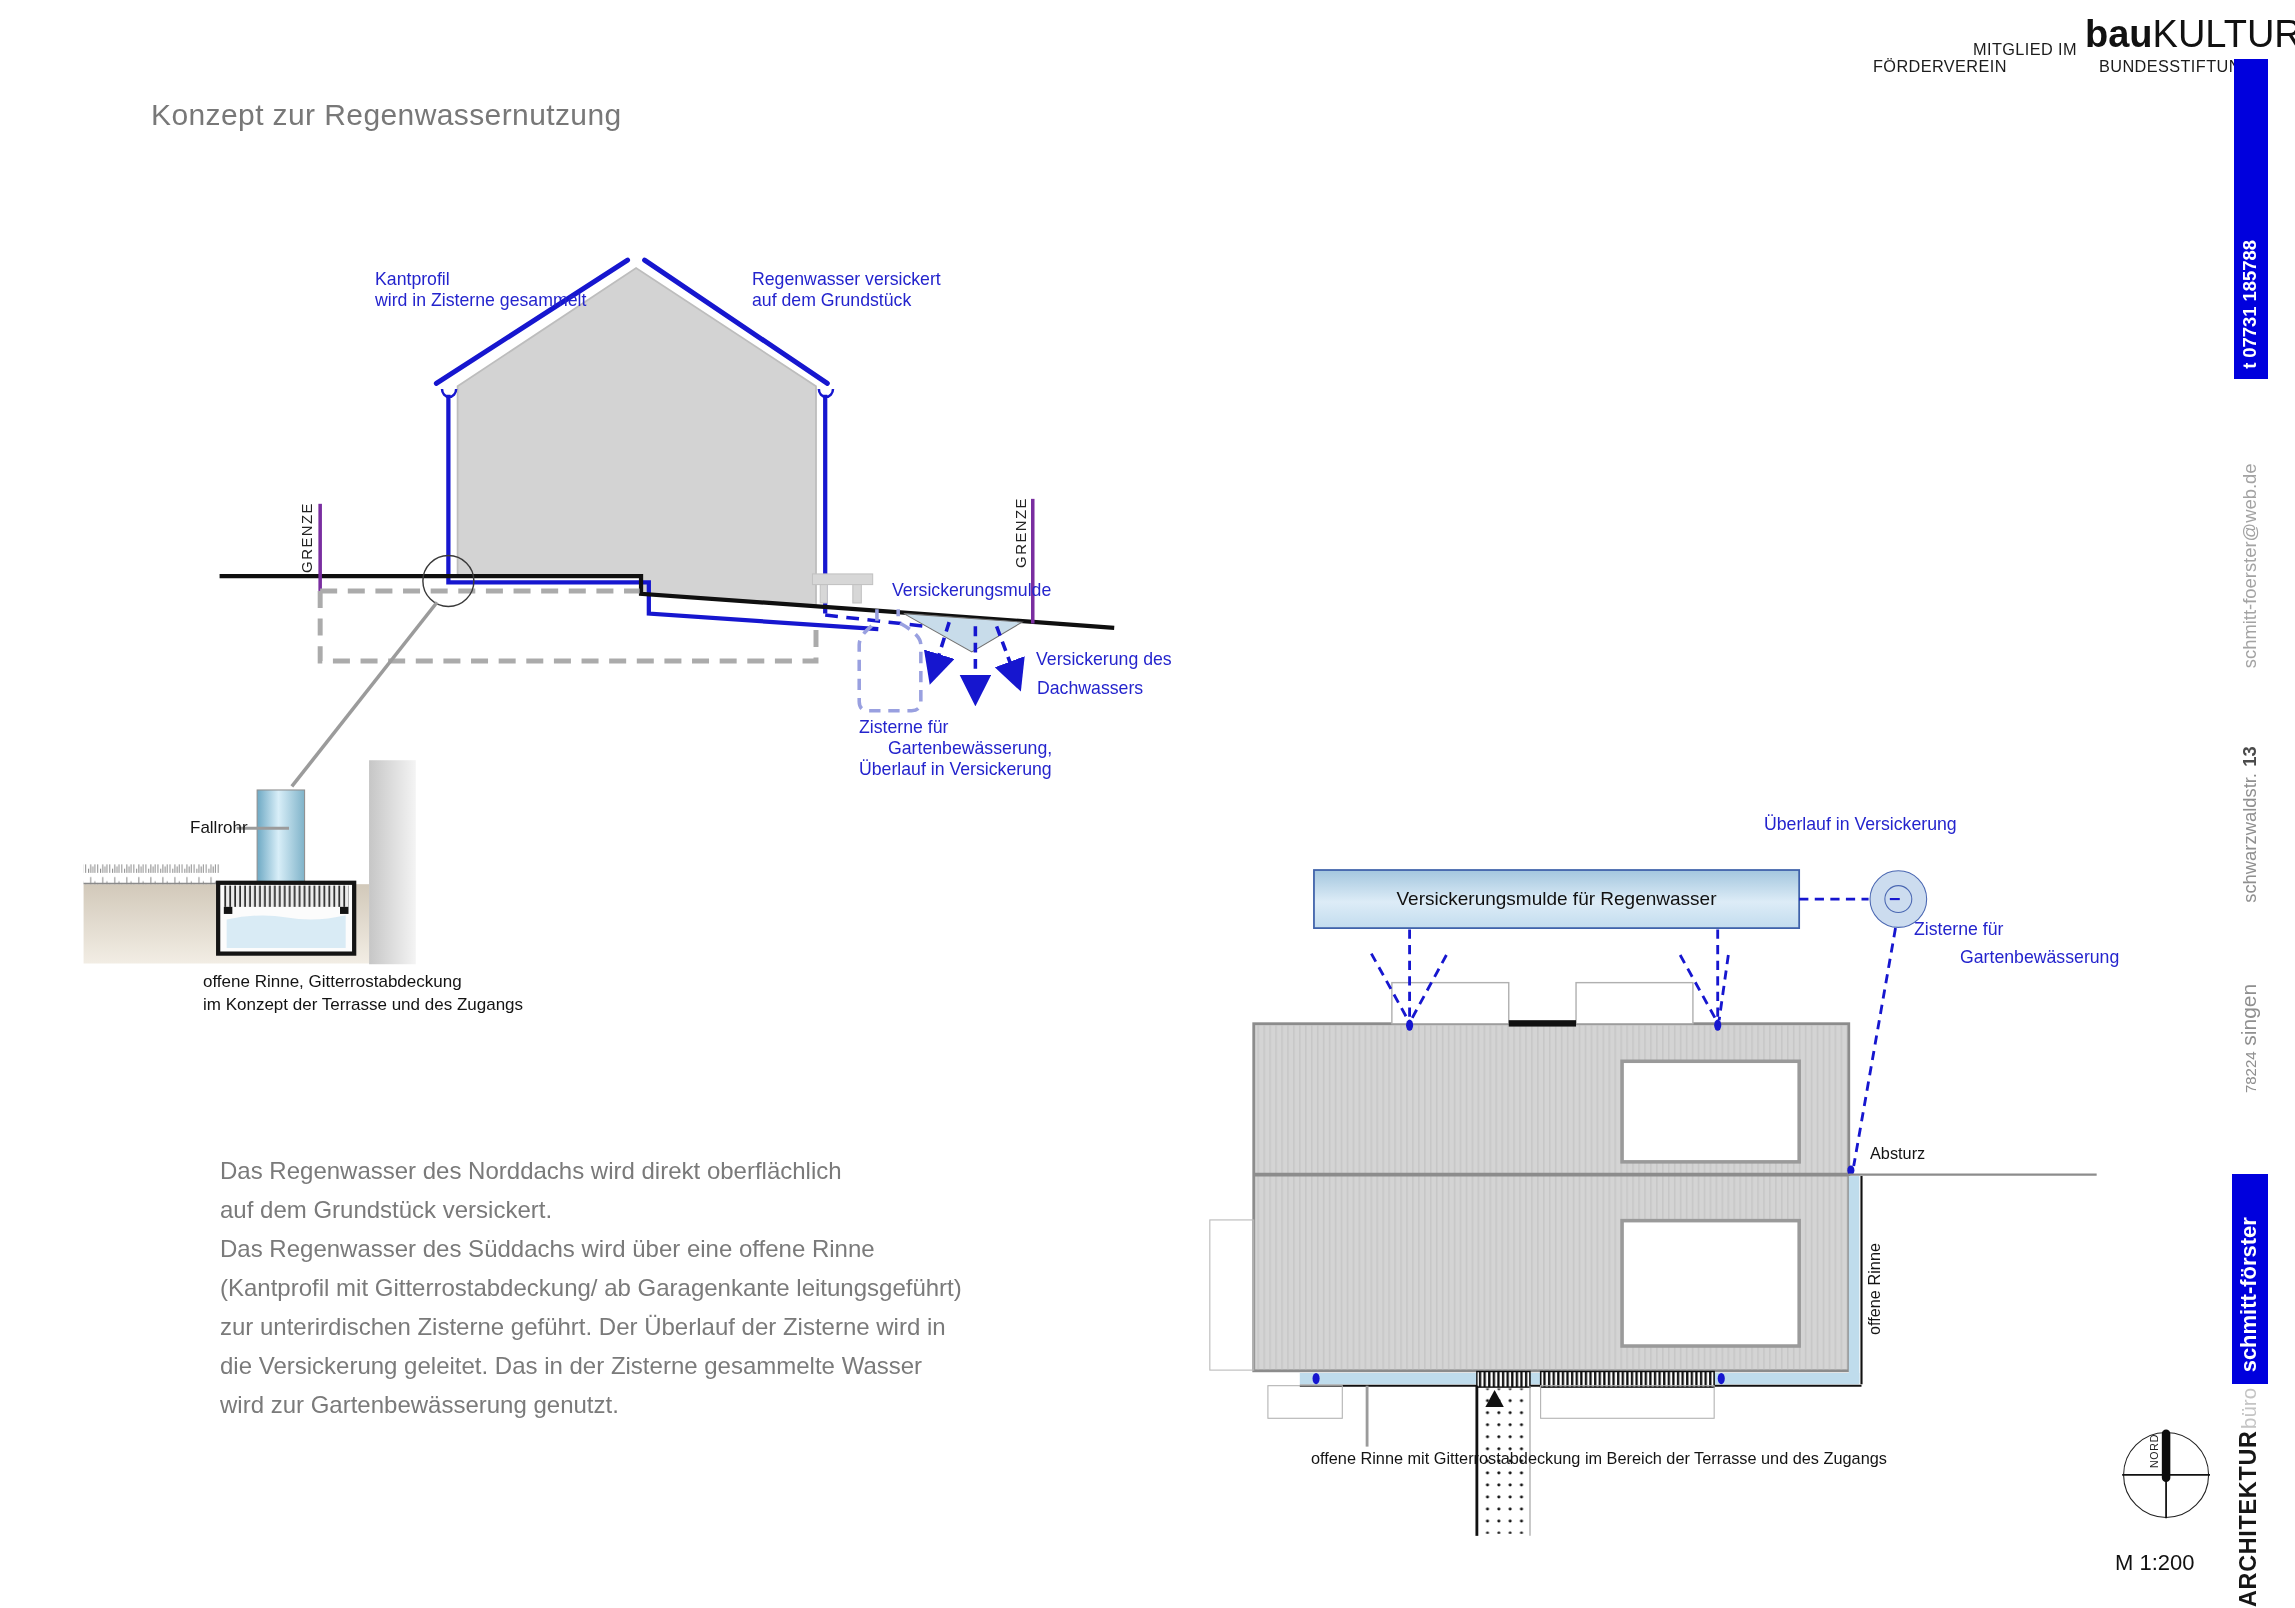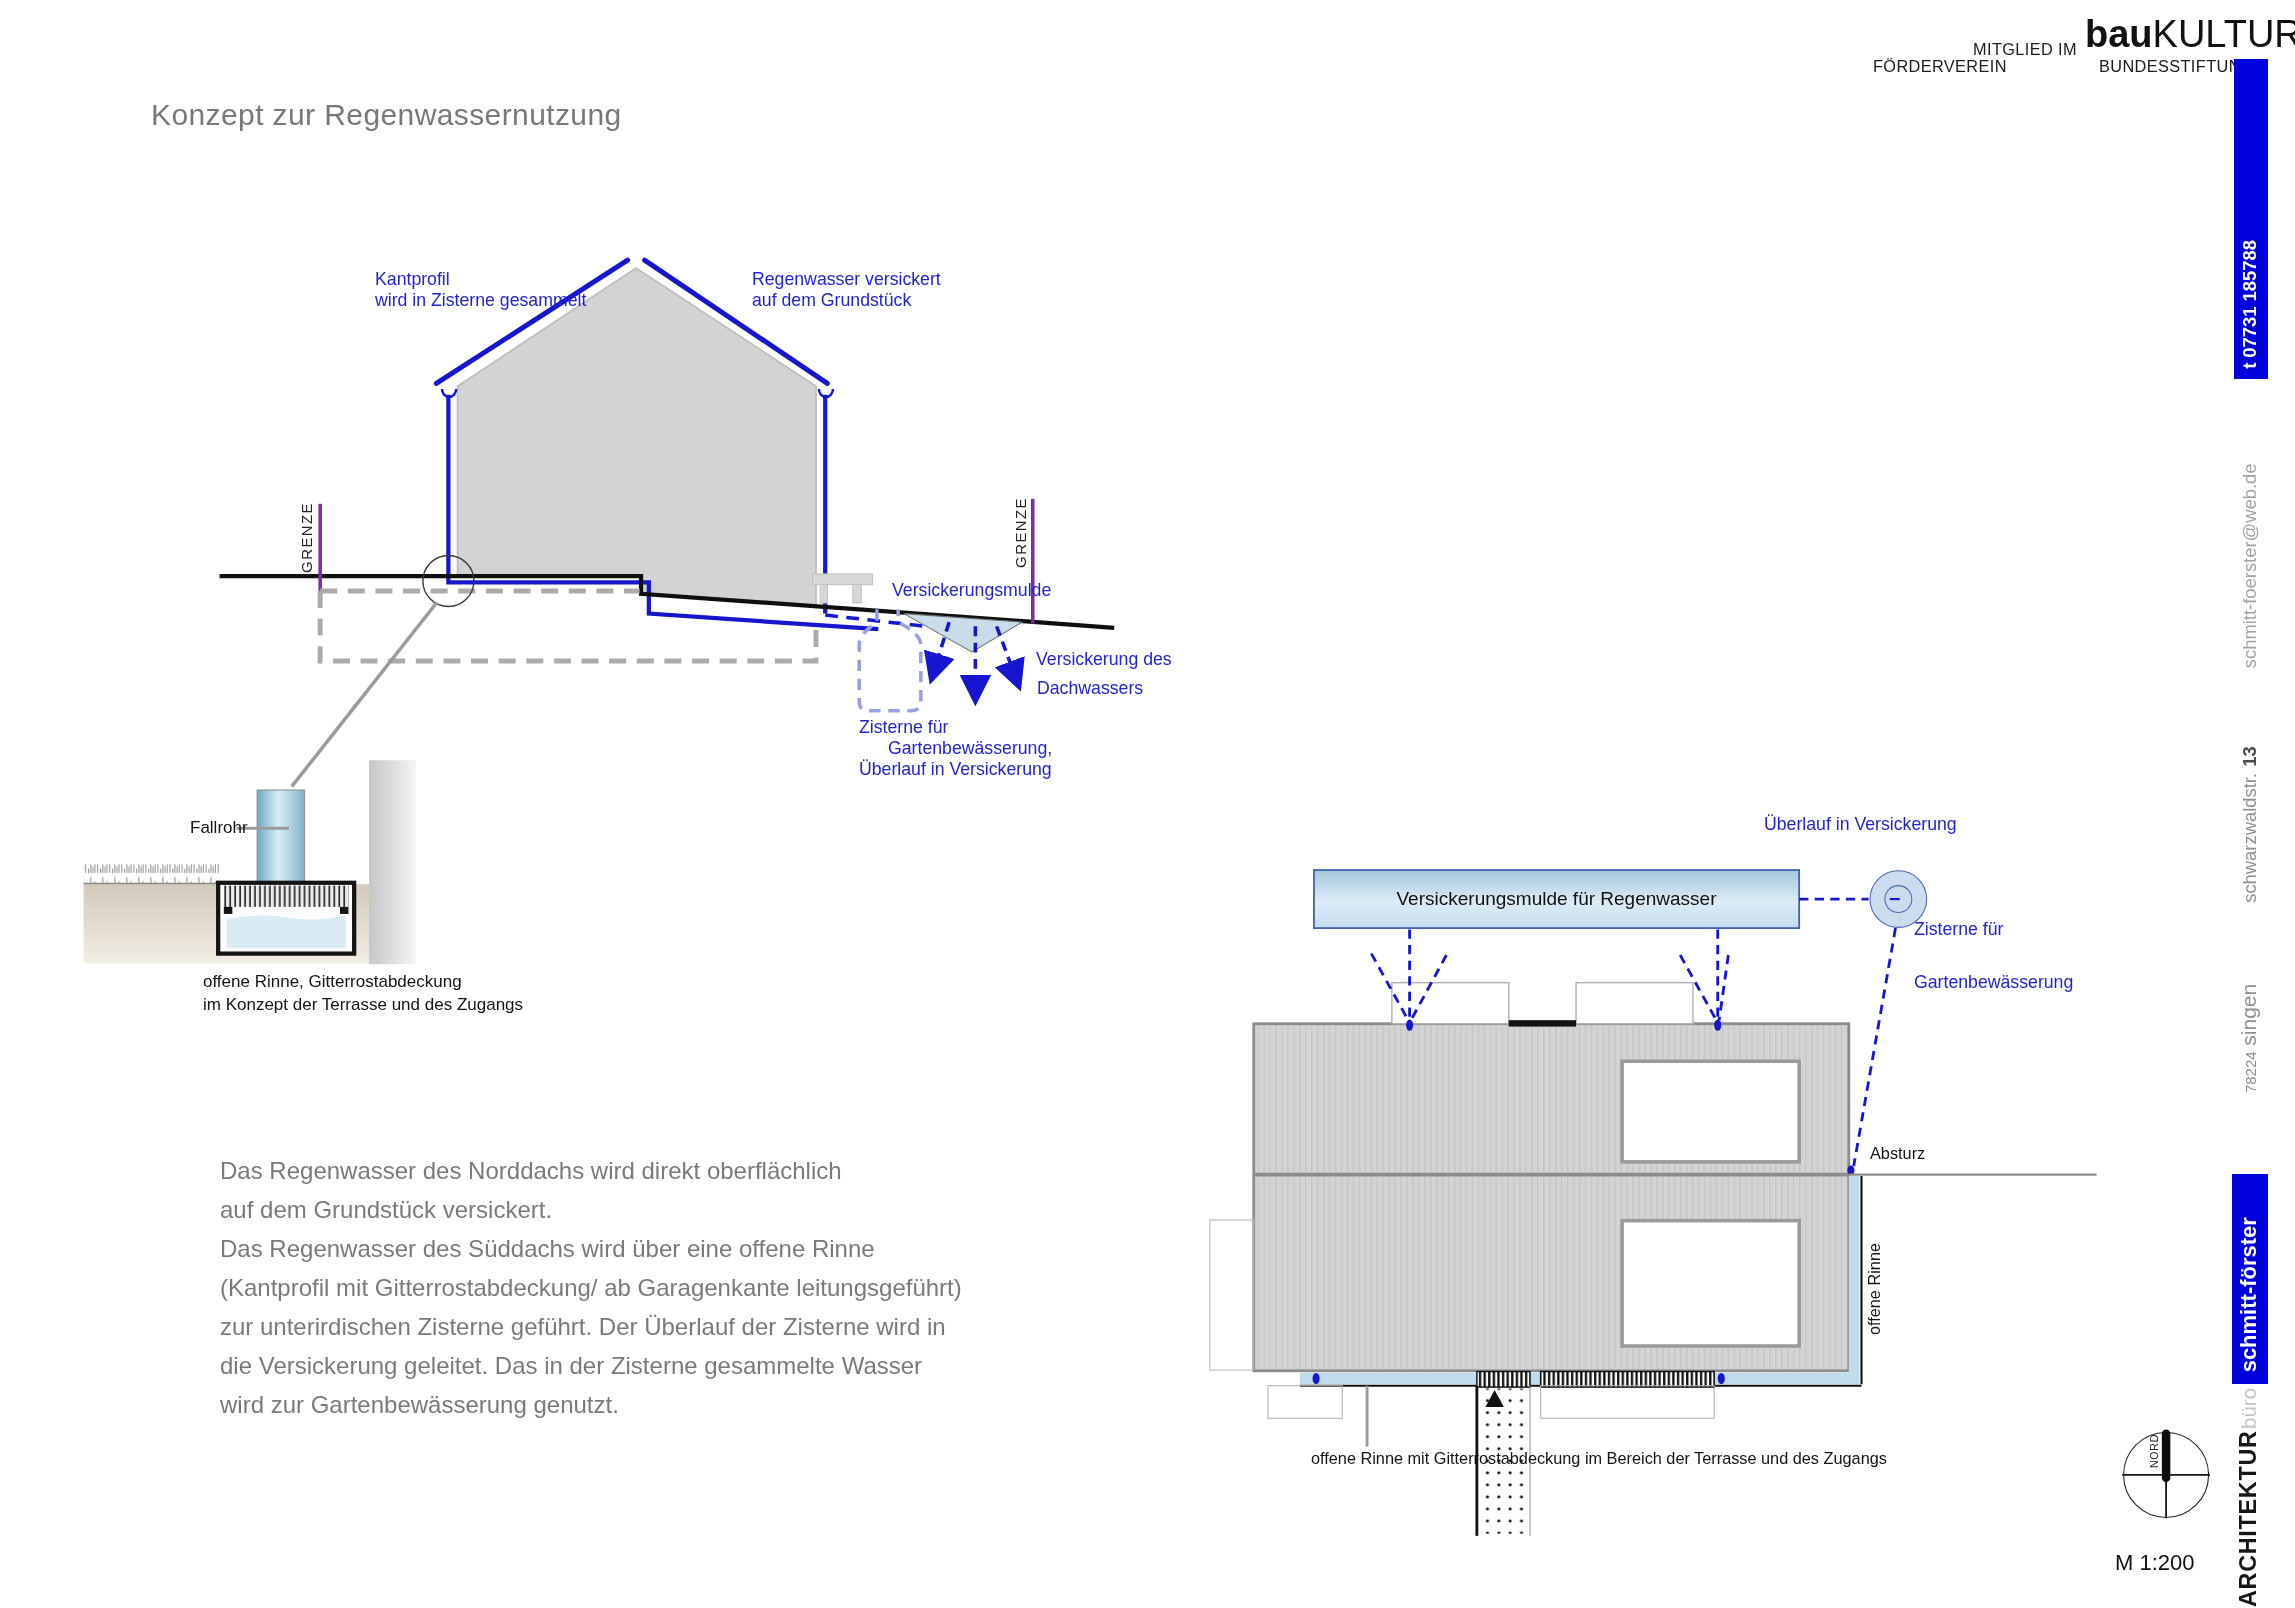--- a/index.html
+++ b/index.html
@@ -244,21 +244,21 @@
     <div>Das Regenwasser des Süddachs wird über eine offene Rinne</div>
     <div>(Kantprofil mit Gitterrostabdeckung/ ab Garagenkante leitungsgeführt)</div>
     <div>zur unterirdischen Zisterne geführt. Der Überlauf der Zisterne wird in</div>
     <div>die Versickerung geleitet. Das in der Zisterne gesammelte Wasser</div>
     <div>wird zur Gartenbewässerung genutzt.</div>
   </div>
 
   <div class="muldebar-text">Versickerungsmulde für Regenwasser</div>
   <div class="lbl blue" style="left:1764px;top:815px;">Überlauf in Versickerung</div>
   <div class="lbl blue" style="left:1914px;top:920px;">Zisterne für</div>
-  <div class="lbl blue" style="left:1914px;top:948px;margin-top:25px;">Gartenbewässerung</div>
+  <div class="lbl blue" style="left:1960px;top:948px;">Gartenbewässerung</div>
   <div class="lbl blk" style="left:1870px;top:1145px;font-size:16.3px;">Absturz</div>
   <div class="vtext" style="left:1865px;top:1243px;font-size:16.3px;color:#141414;">offene Rinne</div>
   <div class="lbl blk" style="left:1311px;top:1450px;font-size:16.3px;">offene Rinne mit Gitterrostabdeckung im Bereich der Terrasse und des Zugangs</div>
 
   <div class="vtext" style="left:2148px;top:1434px;font-size:10.6px;color:#222;letter-spacing:0.7px;">NORD</div>
   <div class="footer-scale">M 1:200</div>
 
   <div class="sidebar">
     <span class="sb-architektur">ARCHITEKTUR</span>
     <span class="sb-buero">büro</span>

